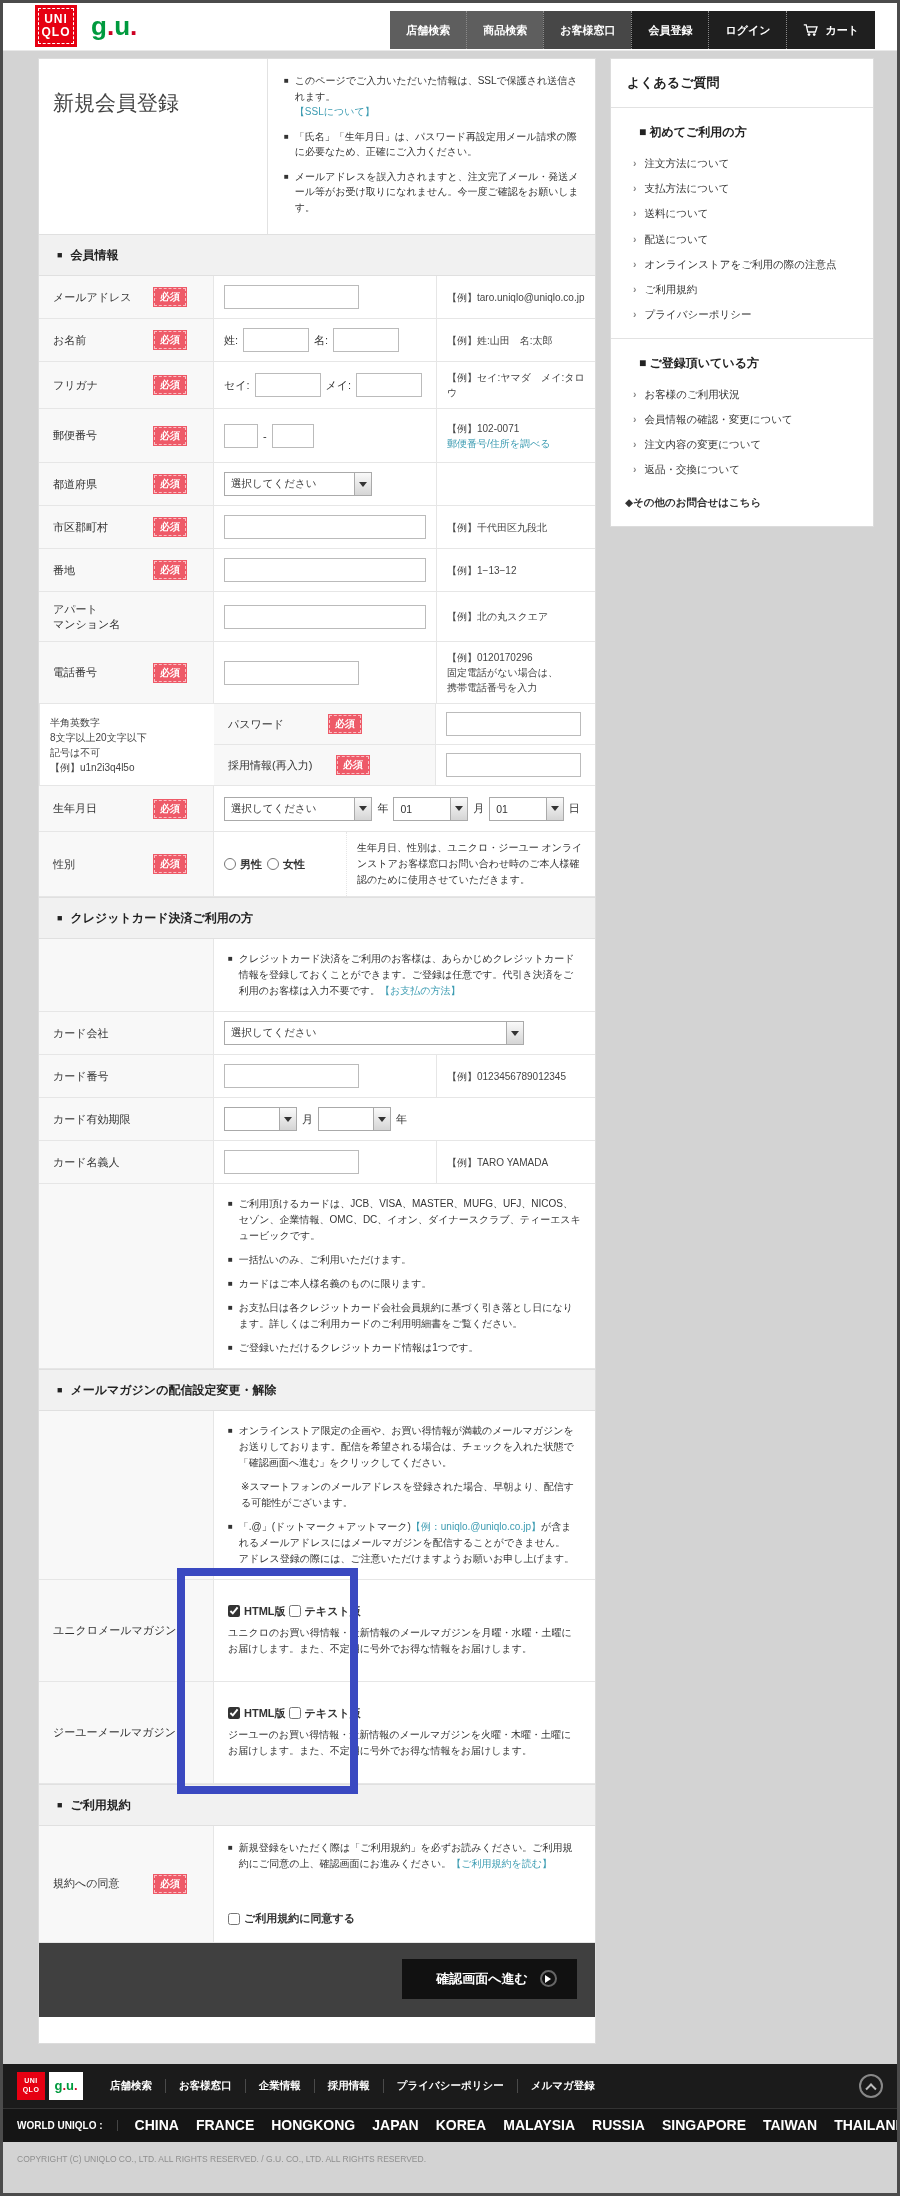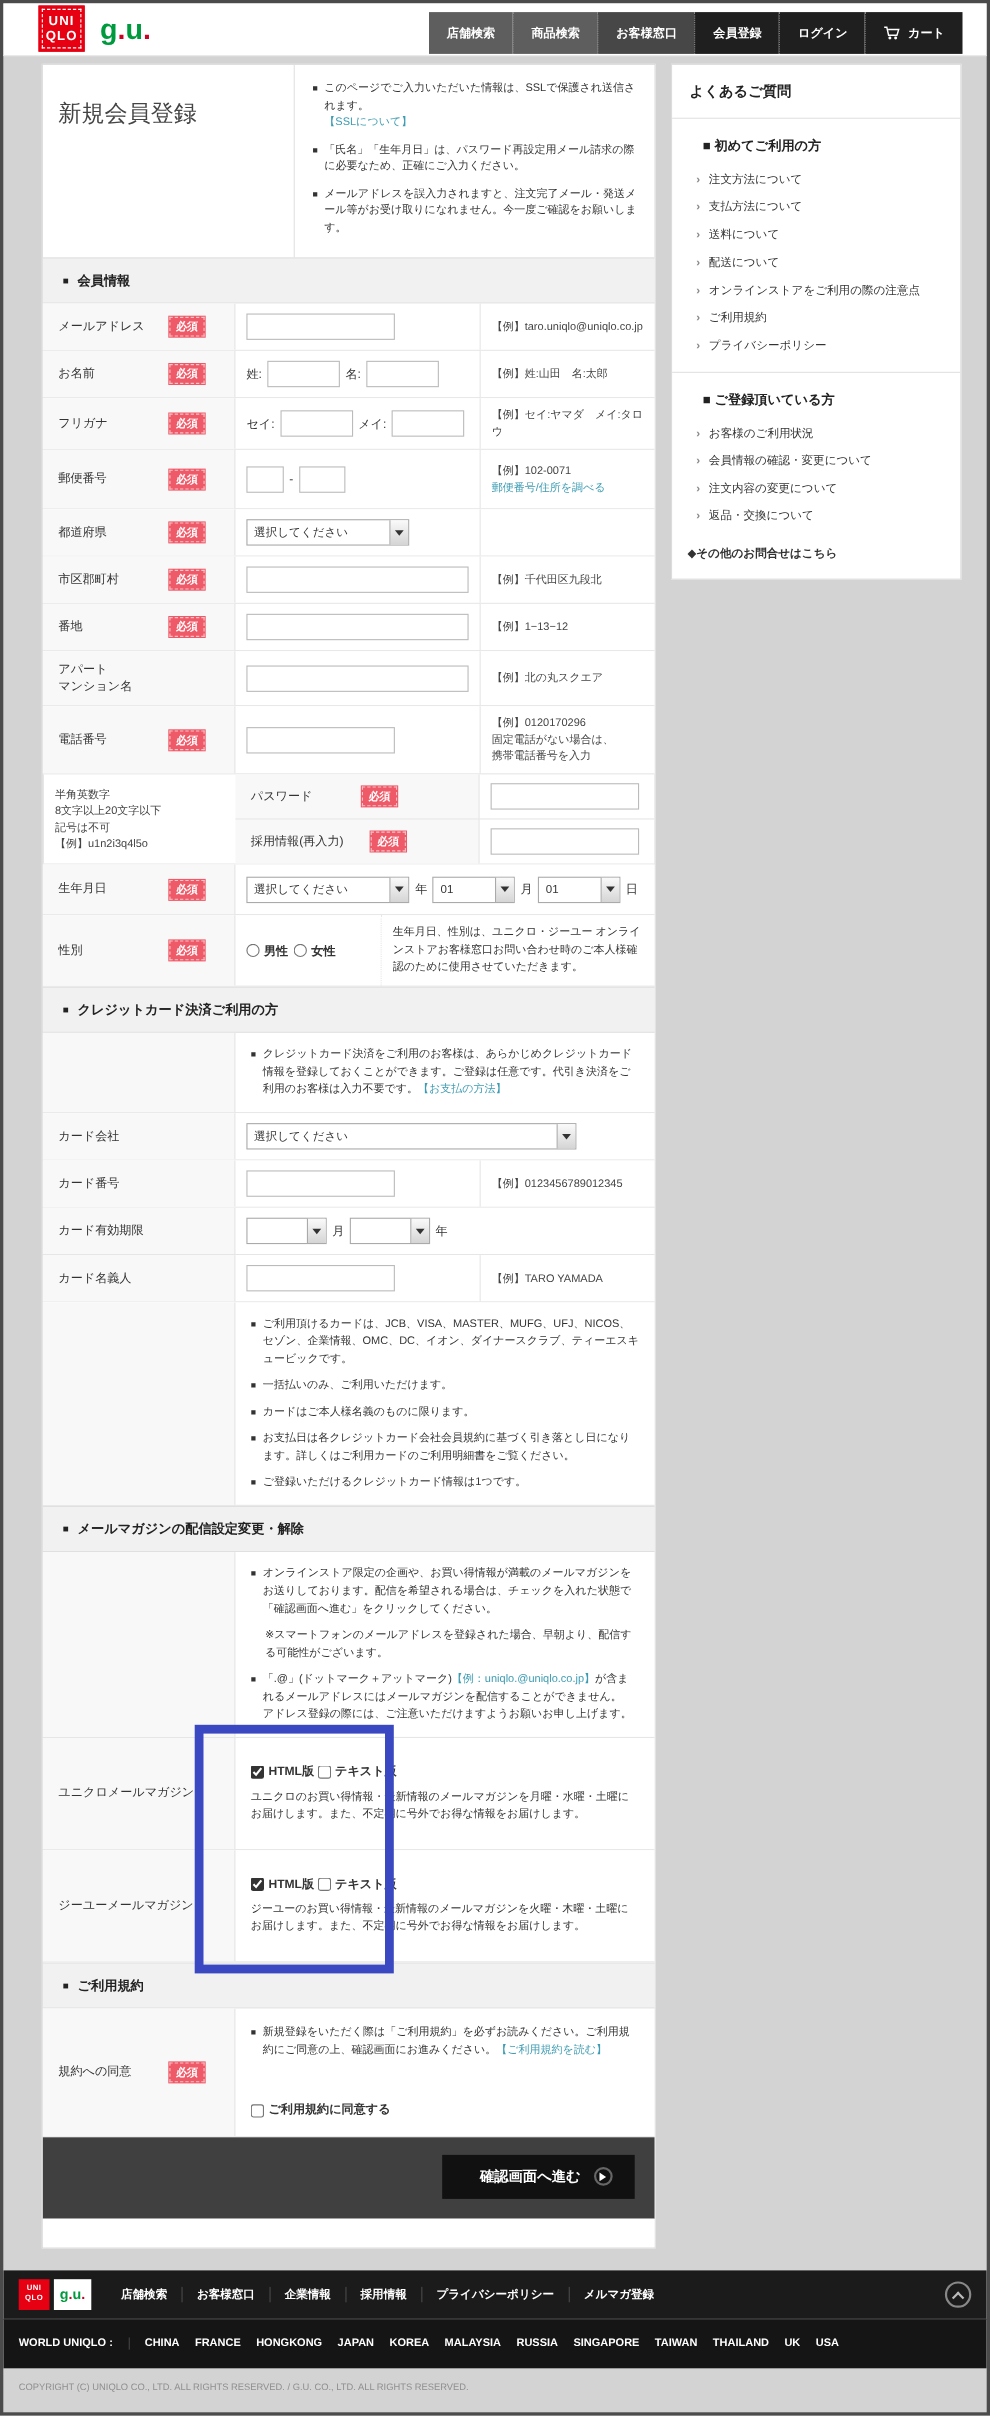--- a/index.html
+++ b/index.html
@@ -98,23 +98,23 @@
   .fbar { background:#1b1b1b; height:44px; display:flex; align-items:center; padding:0 14px; }
   .f-uniqlo { width:28px; height:28px; background:#e60012; color:#fff; font-weight:bold; font-size:7px;
     line-height:1.2; letter-spacing:.5px; display:flex; flex-direction:column; align-items:center; justify-content:center; }
   .f-gu { width:34px; height:28px; background:#fff; margin-left:4px; display:flex; align-items:center; justify-content:center; font-weight:bold; font-size:13px; }
   .f-links { display:flex; margin-left:14px; height:16px; align-items:center; }
   .f-link { color:#fff; font-size:10.5px; font-weight:bold; padding:0 13px; border-left:1px solid #4a4a4a; cursor:pointer; white-space:nowrap; }
   .f-link:first-child { border-left:none; }
   .up-circle { margin-left:auto; width:24px; height:24px; border-radius:50%; border:2px solid #888;
     display:flex; align-items:center; justify-content:center; cursor:pointer; }
   .chev-up { width:8px; height:8px; border-left:2px solid #bbb; border-top:2px solid #bbb; transform:rotate(45deg) translate(2px,2px); }
-  .fworld { background:#151515; border-top:1px solid #333; height:45px; display:flex; align-items:center; padding:0 14px; gap:14px; }
+  .fworld { background:#151515; border-top:1px solid #333; height:34px; display:flex; align-items:center; padding:0 14px; }
   .world-lb { color:#fff; font-size:10px; font-weight:bold; padding-right:14px; border-right:1px solid #444; white-space:nowrap; }
-  .country { color:#fff; font-size:10px; font-weight:bold; cursor:pointer; white-space:nowrap; }
+  .country { color:#fff; font-size:14px; font-weight:bold; cursor:pointer; white-space:nowrap;margin-left:17px; }
   .copyright { color:#8f8f8f; font-size:8.5px; padding:12px 0 0 14px; }
 </style>
 </head>
 <body>
 
 <div class="header">
   <div class="logos">
     <div class="uniqlo-logo">
       <span>UNI</span>
       <span>QLO</span>

